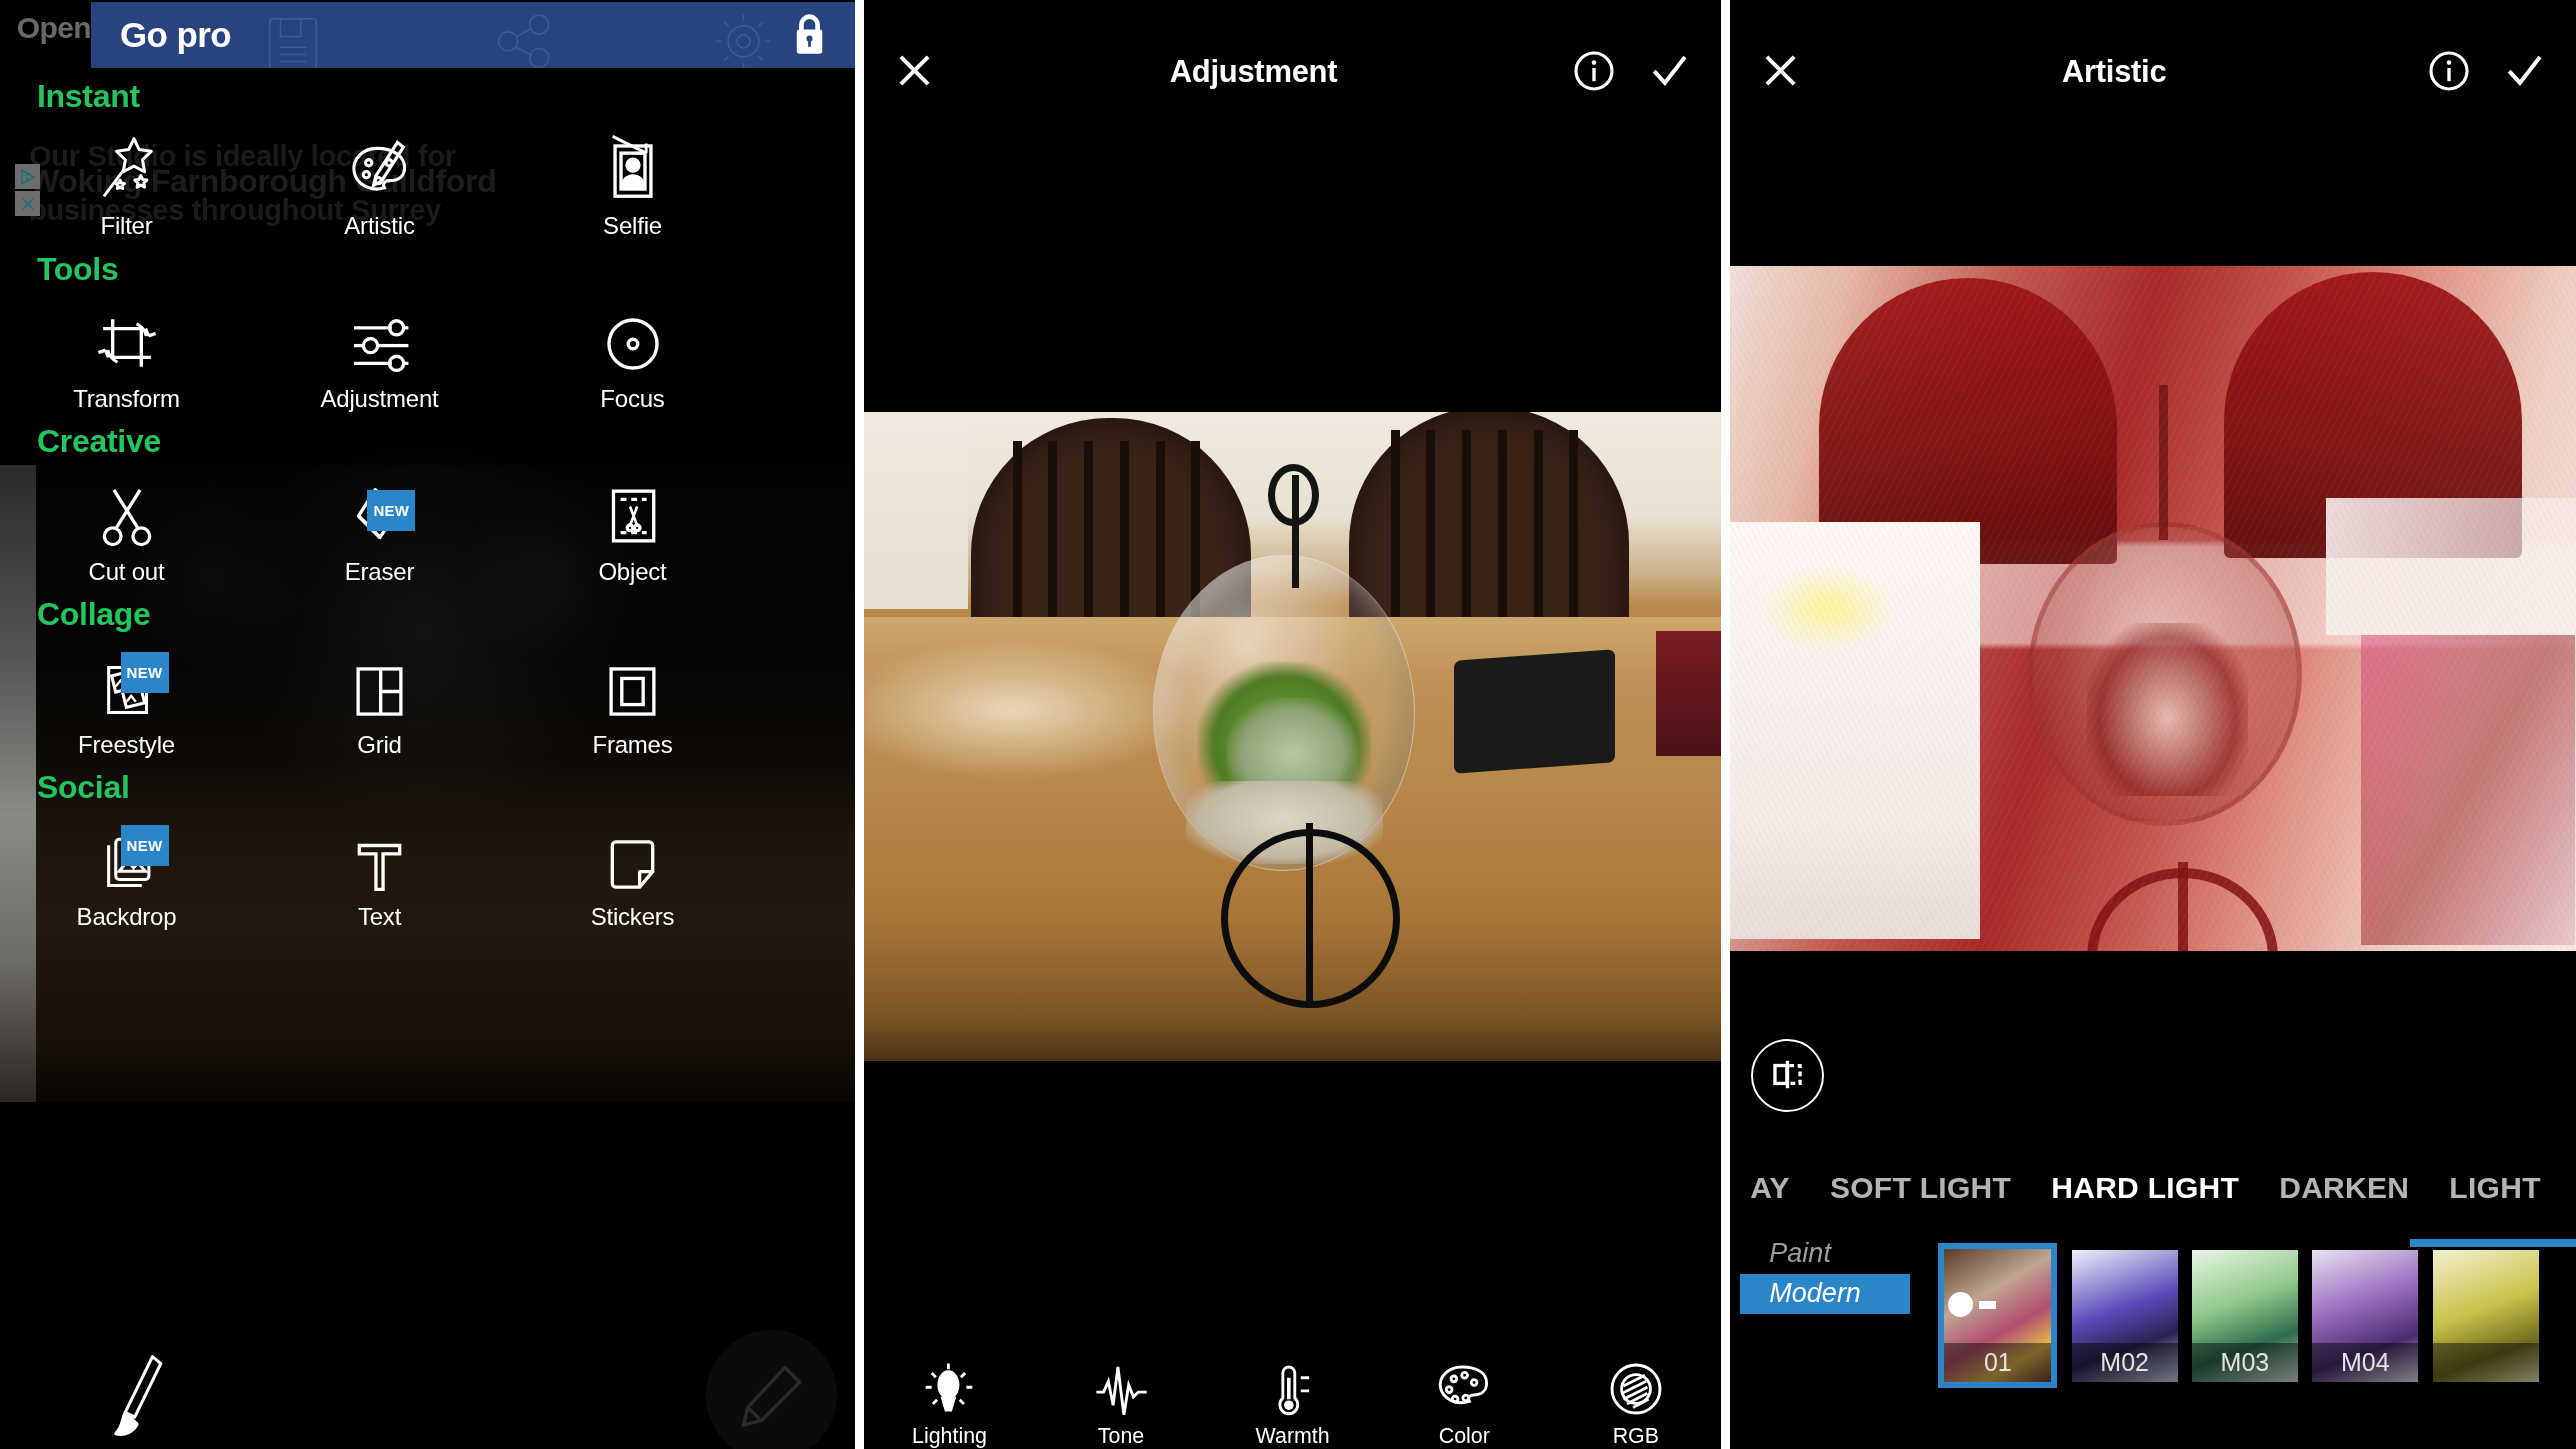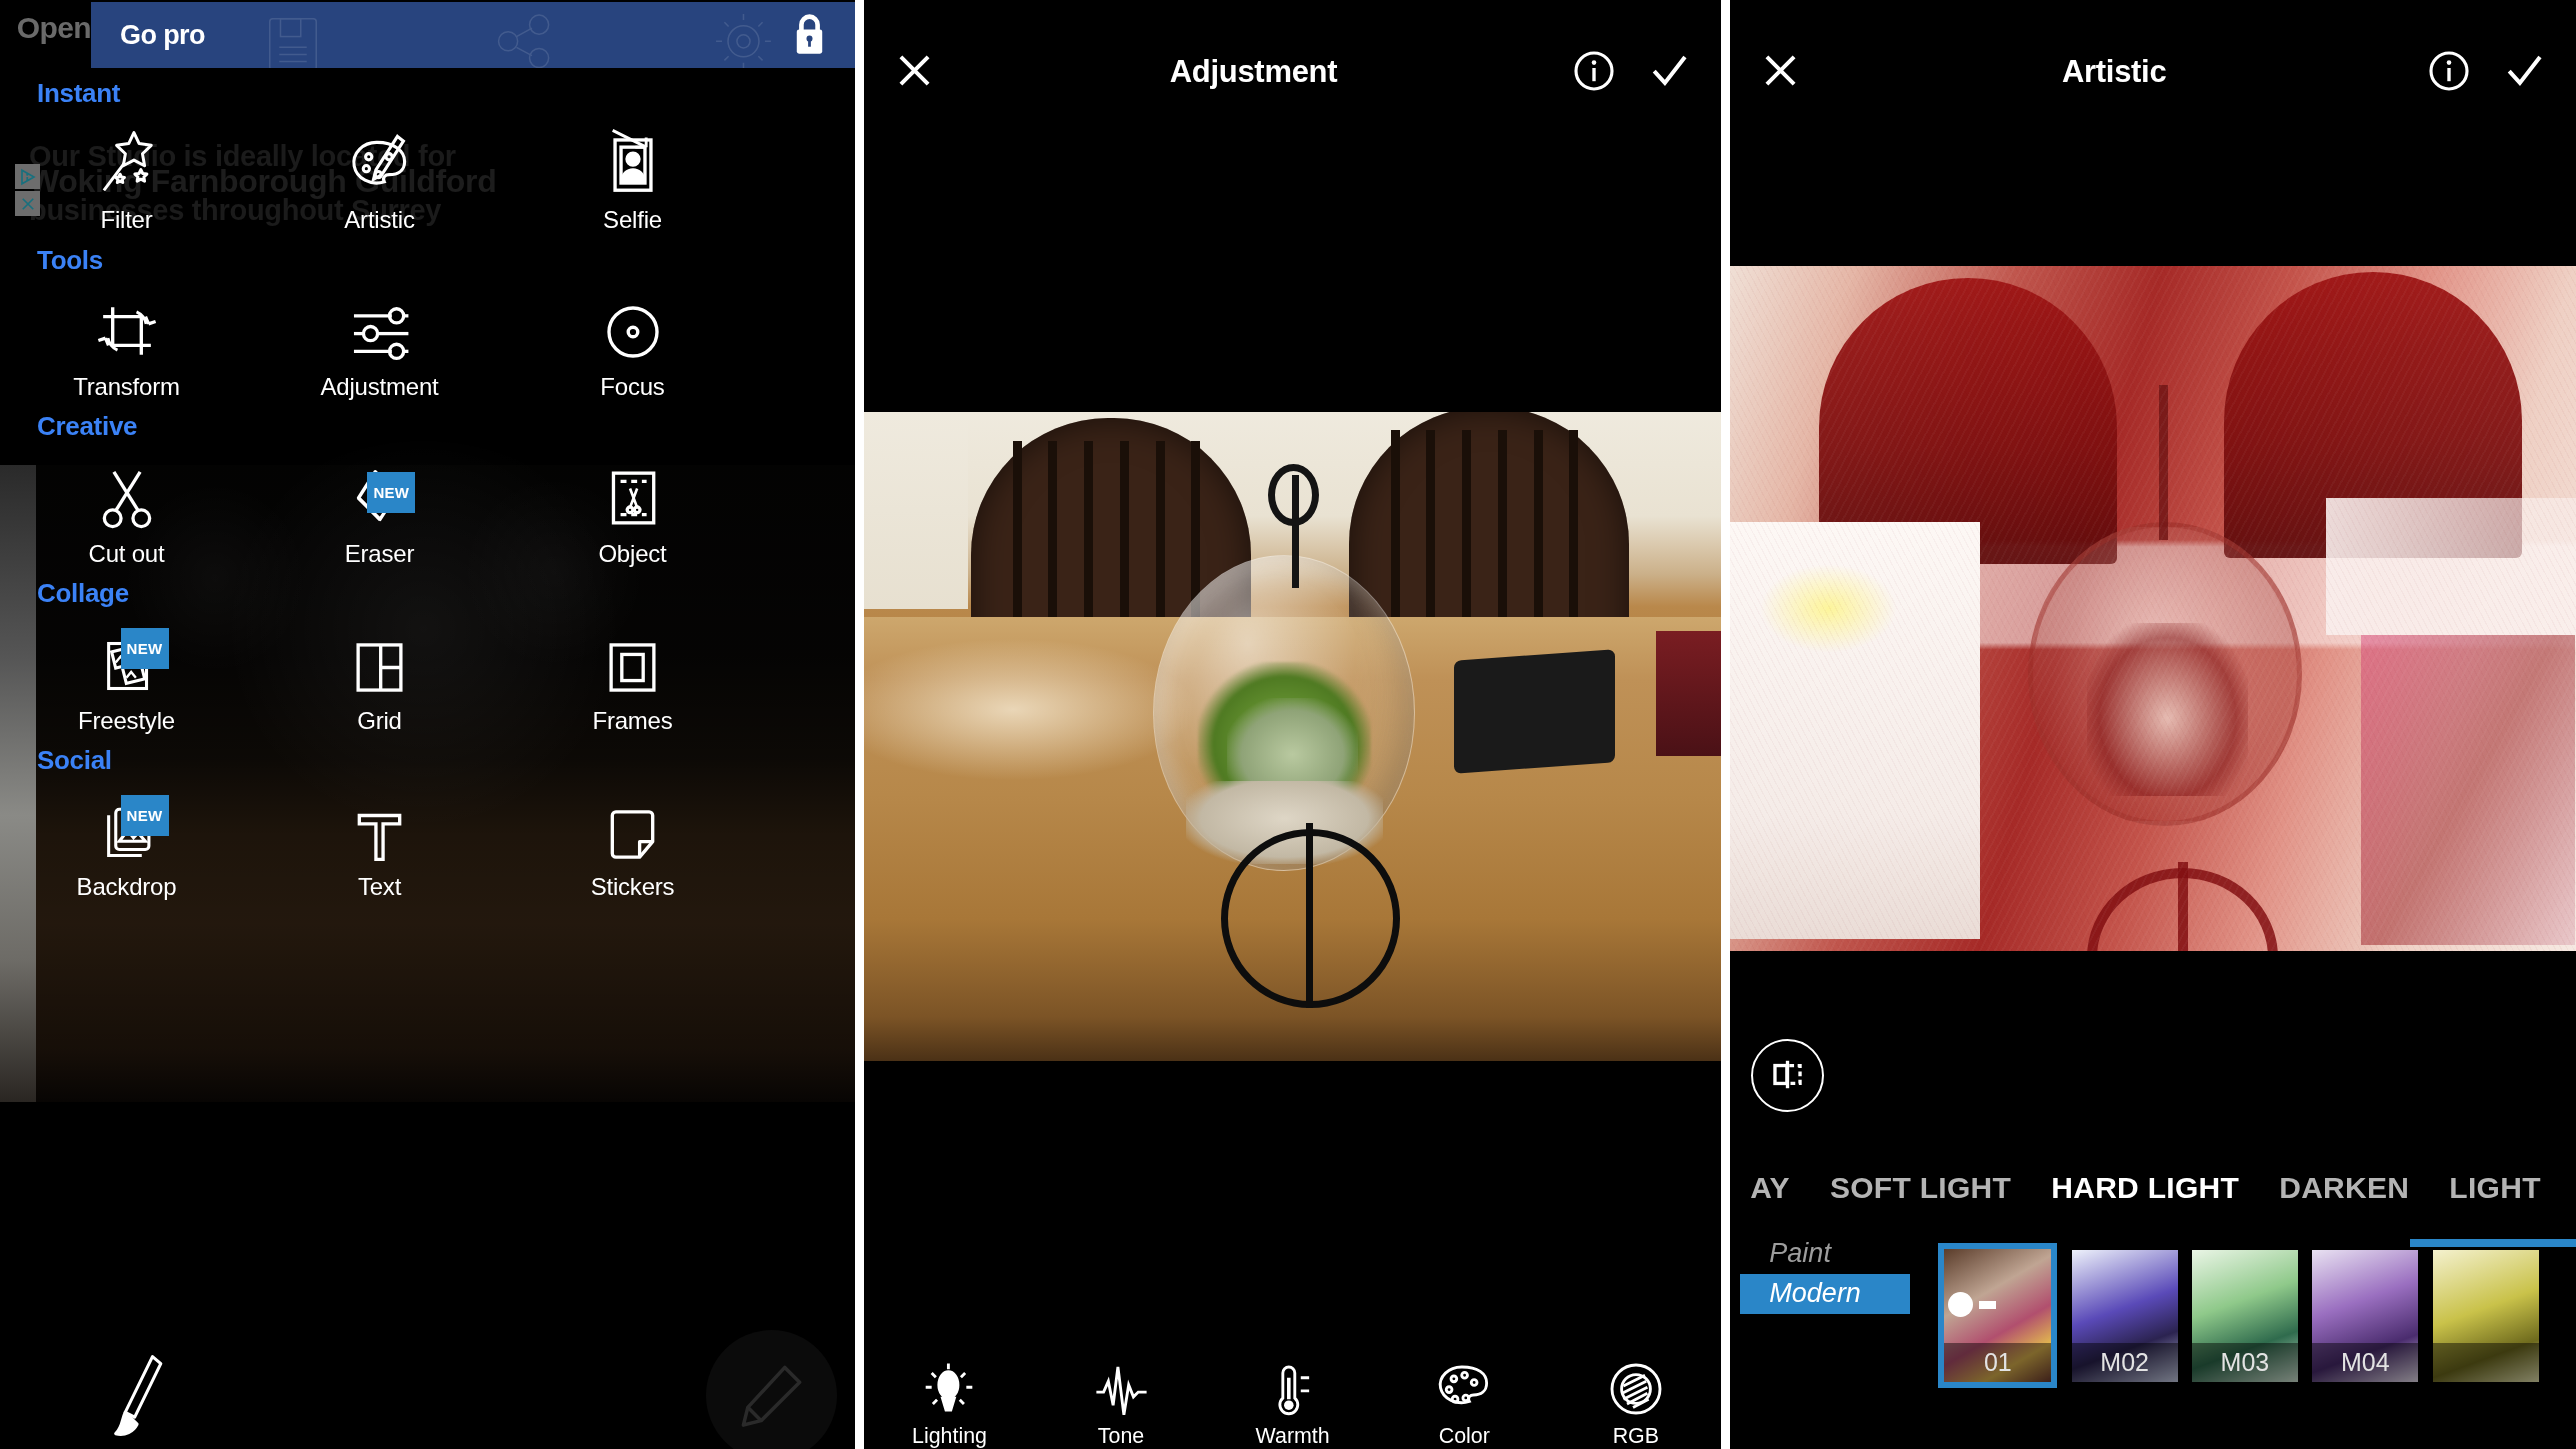--- a/index.html
+++ b/index.html
@@ -54,28 +54,28 @@
     letter-spacing:-0.3px;
   }
   .studio-ghost .big{ color:#1d1d1d; font-size:32px; display:block; margin-top:-3.6px;}
 
   .gopro{
     position:absolute; left:91px; top:2.4px; width:764px; height:66px;
     background:#28447e; z-index:20; display:flex; align-items:center; overflow:hidden;
   }
   .gopro-ghost-icons{ position:absolute; inset:0; opacity:.12; }
   .gopro-title{
-    position:relative; z-index:2; color:#fff; font-size:27px; font-weight:700;
+    position:relative; z-index:2; color:#fff; font-size:35px; font-weight:700;
     margin-left:29px; letter-spacing:-0.6px;
   }
   .gopro-lock{ position:absolute; right:27px; top:50%; transform:translateY(-50%); z-index:2; }
 
   .p1-content{ position:relative; z-index:10; padding-top:67px; }
   .sec-title{
-    color:#3b82f6; font-size:26px; font-weight:700; margin:10.7px 0 0 37px; letter-spacing:-0.3px;
+    color:#22c55e; font-size:32px; font-weight:700; margin:10.7px 0 0 37px; letter-spacing:-0.3px;
   }
   .tool-row{ display:flex; margin-top:15.5px; }
   .tool{
     width:253px; display:flex; flex-direction:column; align-items:center;
     position:relative;
   }
   .tool .glyph{ height:71px; display:flex; align-items:flex-end; justify-content:center; position:relative; }
   .tool .tlabel{ color:#fff; font-size:24px; margin-top:10.7px; letter-spacing:-0.2px; }
   .badge-new{
     position:absolute; background:#2a86c8; color:#fff; font-size:15px; font-weight:700;

